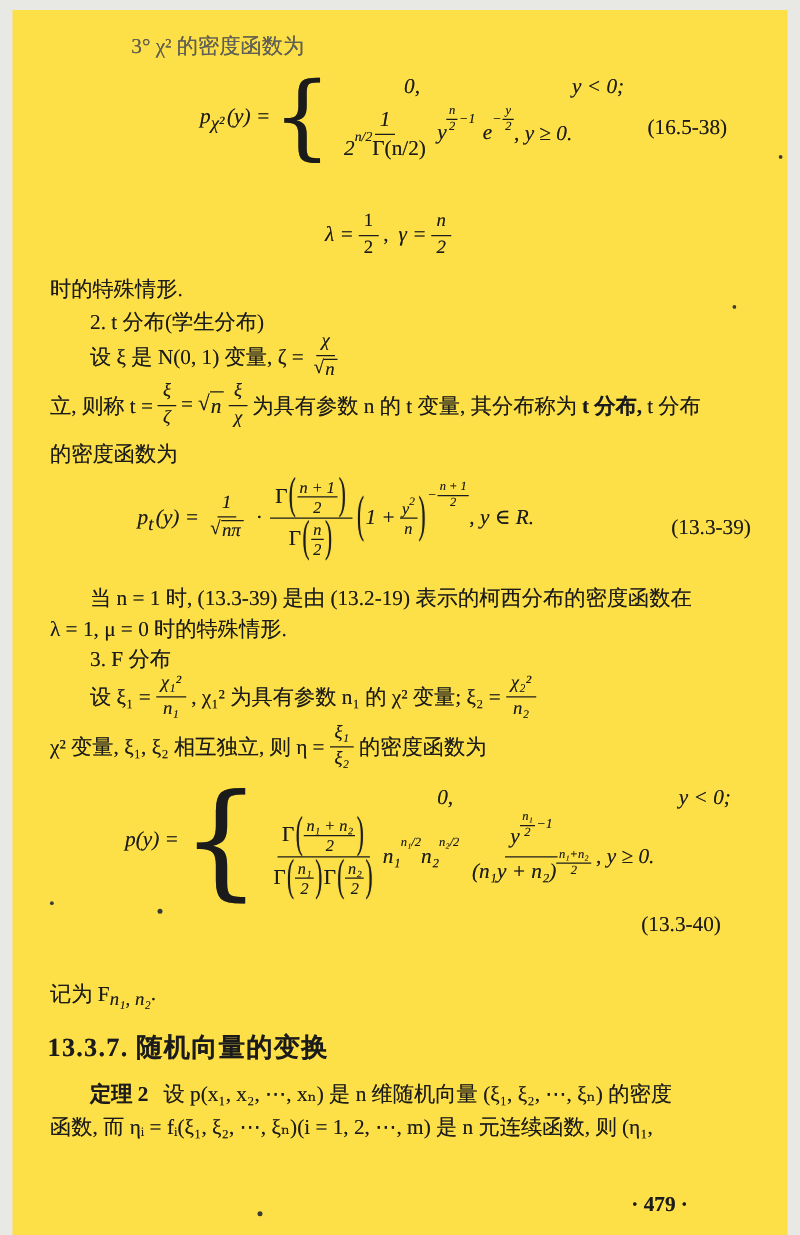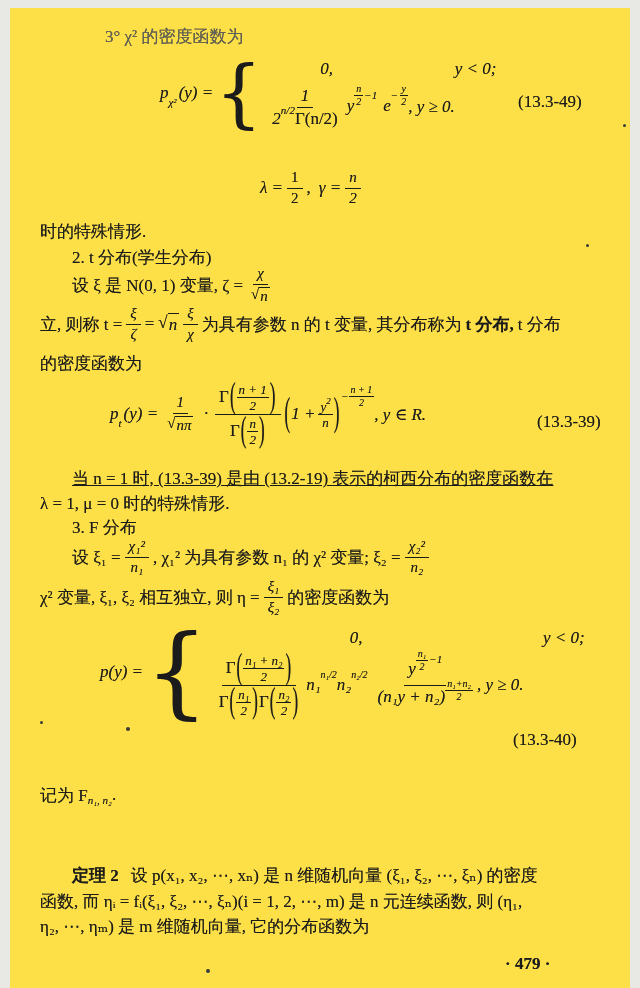--- a/index.html
+++ b/index.html
@@ -27,21 +27,21 @@
 
   
   .sfrac { display:inline-flex; flex-direction:column; align-items:center; font-size:10px; line-height:1; }
   .sfrac .fr-num { border-bottom:1px solid currentColor; padding:0 2px 1px; }
   .sfrac .fr-den { padding:1px 2px 0; }
 
   
   .supgrp { display:inline-flex; align-items:flex-start; }
   .supbox { display:inline-flex; align-items:center; gap:1px; font-size:11px; transform:translateY(-8px); }
   .subgrp { display:inline-flex; align-items:flex-end; }
-  .subbox { font-size:11px; transform:translateY(5px); }
+  .subbox { font-size:15px; transform:translateY(5px); }
 
   
   .radical { display:inline-flex; align-items:flex-start; }
   .rad-body { border-top:1.3px solid currentColor; padding:1px 2px 0 1px; }
 
   
   .bigp { display:inline-block; transform:scaleY(2.1); transform-origin:50% 55%;
           font-weight:400; padding:0 1px; font-style:normal; }
   .cbrace { line-height:1; font-weight:400; font-style:normal;
             font-family:"DejaVu Serif",serif; margin:0 6px 0 2px; }
@@ -99,21 +99,21 @@
             <span class="sfrac">
               <span class="fr-num">y</span>
               <span class="fr-den">2</span>
             </span>
           </span>
         </span>
         <span class="math">,  y ≥ 0.</span>
       </span>
     </span>
   </div>
-  <div class="abs" style="left:508px; top:84px;">(13.3-49)</div>
+  <div class="abs" style="left:508px; top:84px;">(16.5-38)</div>
 
 
   <div class="flexline gap4" style="left:250px; top:160px; height:40px;">
     <span class="math">λ =</span>
     <span class="frac small">
       <span class="fr-num">1</span>
       <span class="fr-den">2</span>
     </span>
     <span>,</span>
     <span class="math" style="margin-left:4px;">γ =</span>
@@ -214,21 +214,21 @@
       <span>−</span>
       <span class="sfrac math">
         <span class="fr-num">n + 1</span>
         <span class="fr-den">2</span>
       </span>
     </span>
     <span class="math">,  y ∈ R.</span>
   </div>
   <div class="abs" style="left:527px; top:404px;">(13.3-39)</div>
 
-  <div class="abs" style="left:62px; top:459px;text-decoration:underline;">当 n = 1 时, (13.3-39) 是由 (13.2-19) 表示的柯西分布的密度函数在</div>
+  <div class="abs" style="left:62px; top:459px;">当 n = 1 时, (13.3-39) 是由 (13.2-19) 表示的柯西分布的密度函数在</div>
   <div class="abs" style="left:30px; top:484px;">λ = 1, μ = 0 时的特殊情形.</div>
 
   <div class="abs" style="left:62px; top:508px;">3. F 分布</div>
 
   <div class="flexline gap4" style="left:62px; top:528px; height:42px;">
     <span>设 ξ₁ =</span>
     <span class="frac small math">
       <span class="fr-num">χ₁²</span>
       <span class="fr-den">n₁</span>
     </span>
@@ -322,27 +322,27 @@
     </span>
   </div>
   <div class="abs" style="left:503px; top:722px;">(13.3-40)</div>
 
   <div class="flexline" style="left:30px; top:776px; height:22px;">
     <span>记为 F</span>
     <span class="subbox math">n₁, n₂</span>
     <span>.</span>
   </div>
 
+  <div class="abs h-section" style="left:28px; top:816px;">13.3.7. 随机向量的变换</div>
 
   <div class="flexline" style="left:62px; top:856px; height:22px;">
     <span class="bold" style="margin-right:12px;">定理 2</span>
     <span>设 p(x₁, x₂, ⋯, xₙ) 是 n 维随机向量 (ξ₁, ξ₂, ⋯, ξₙ) 的密度</span>
   </div>
   <div class="abs" style="left:30px; top:882px;">函数, 而 ηᵢ = fᵢ(ξ₁, ξ₂, ⋯, ξₙ)(i = 1, 2, ⋯, m) 是 n 元连续函数, 则 (η₁,</div>
-  <div class="abs" style="left:30px; top:907px;">η₂, ⋯, ηₘ) 是 m 维随机向量, 它的分布函数为</div>
 
   <div class="abs bold" style="left:495px; top:946px;">· 479 ·</div>
 
   <div class="artifact" style="left:613px; top:116px; width:3px; height:3px;"></div>
   <div class="artifact" style="left:576px; top:236px; width:3px; height:3px;"></div>
   <div class="artifact" style="left:30px; top:713px; width:3px; height:3px;"></div>
   <div class="artifact" style="left:116px; top:719px; width:4px; height:4px;"></div>
   <div class="artifact" style="left:196px; top:961px; width:4px; height:4px;"></div>
   <div class="artifact" style="left:634px; top:300px; width:2px; height:8px; border-radius:0;"></div>
 

